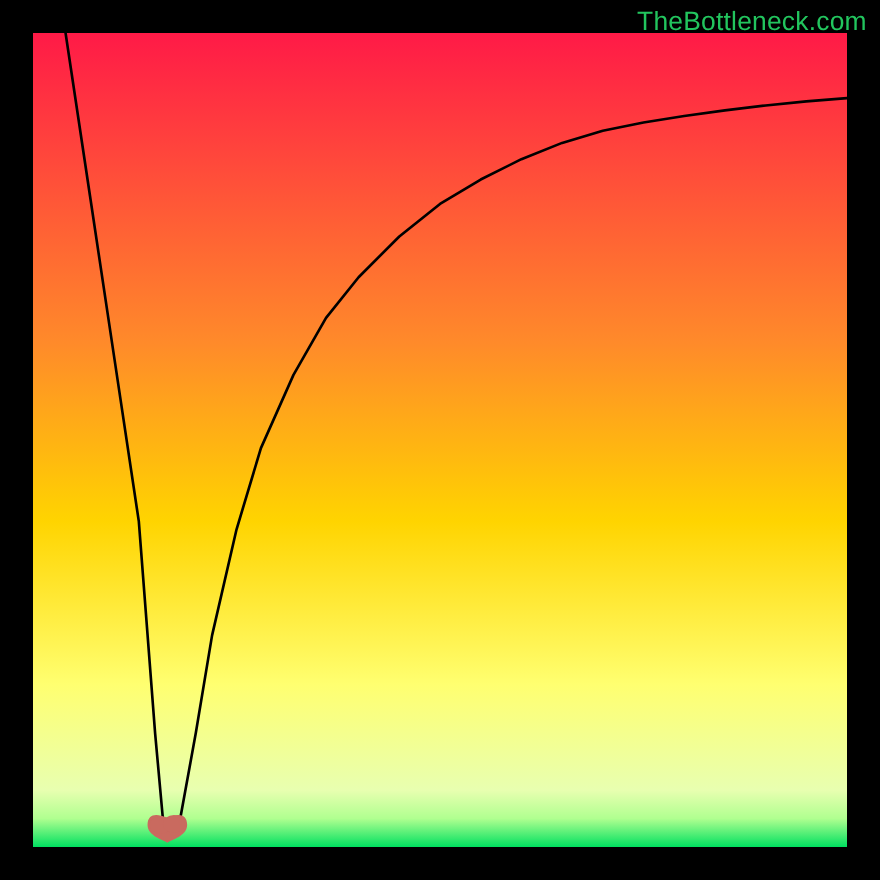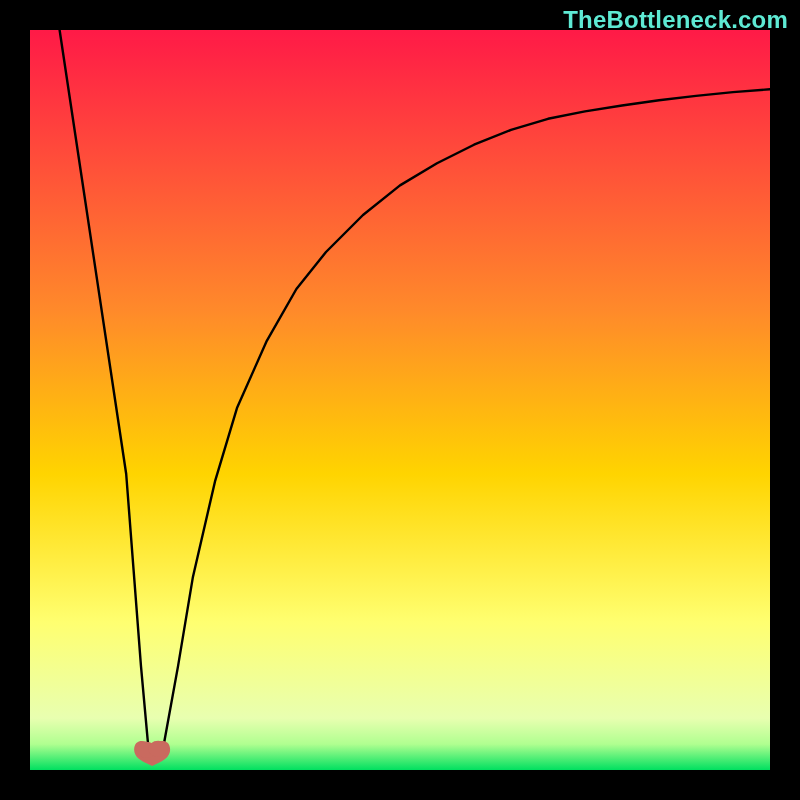--- a/index.html
+++ b/index.html
@@ -9,22 +9,22 @@
     width: 800px;
     height: 800px;
     background: #000;
   }
   .watermark {
     position: absolute;
     top: 6px;
     right: 12px;
     font-family: Arial, Helvetica, sans-serif;
     font-size: 24px;
-    color: #5eead4;
-    font-weight: 700;
+    color: #22c55e;
+    font-weight: 400;
     letter-spacing: 0.2px;
     z-index: 10;
   }
   .plot {
     position: absolute;
     left: 30px;
     top: 30px;
     width: 740px;
     height: 740px;
   }

